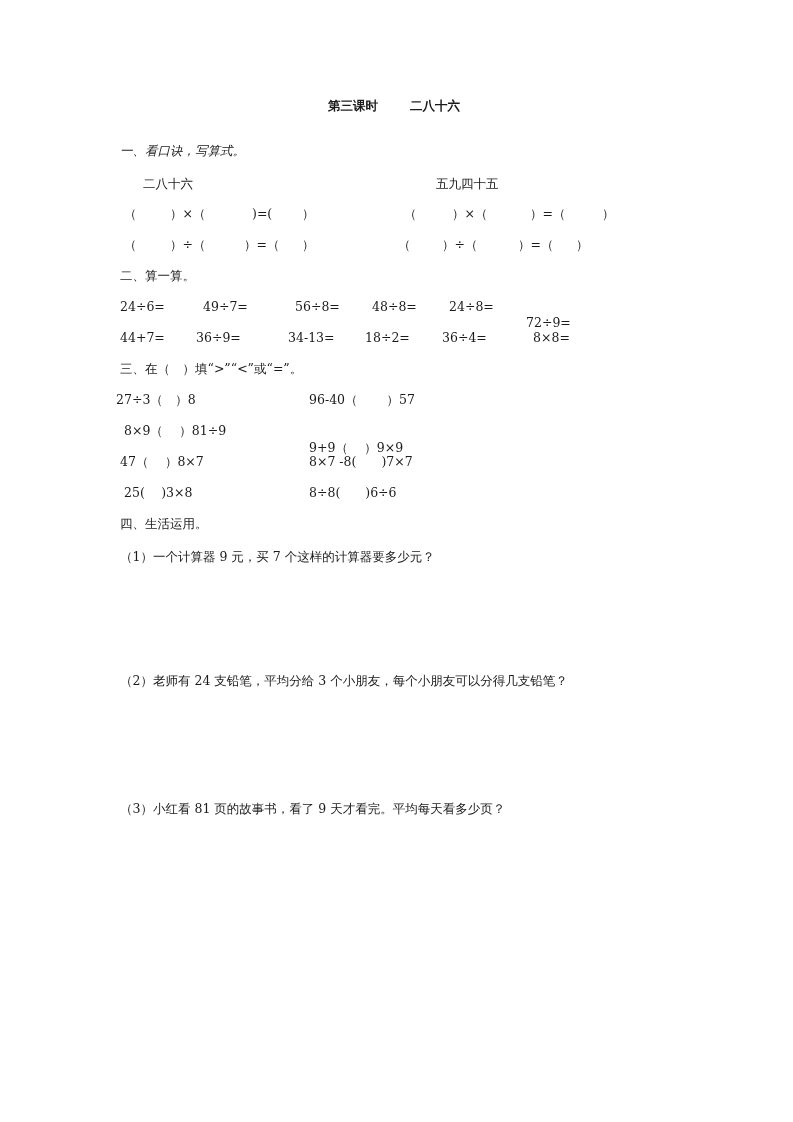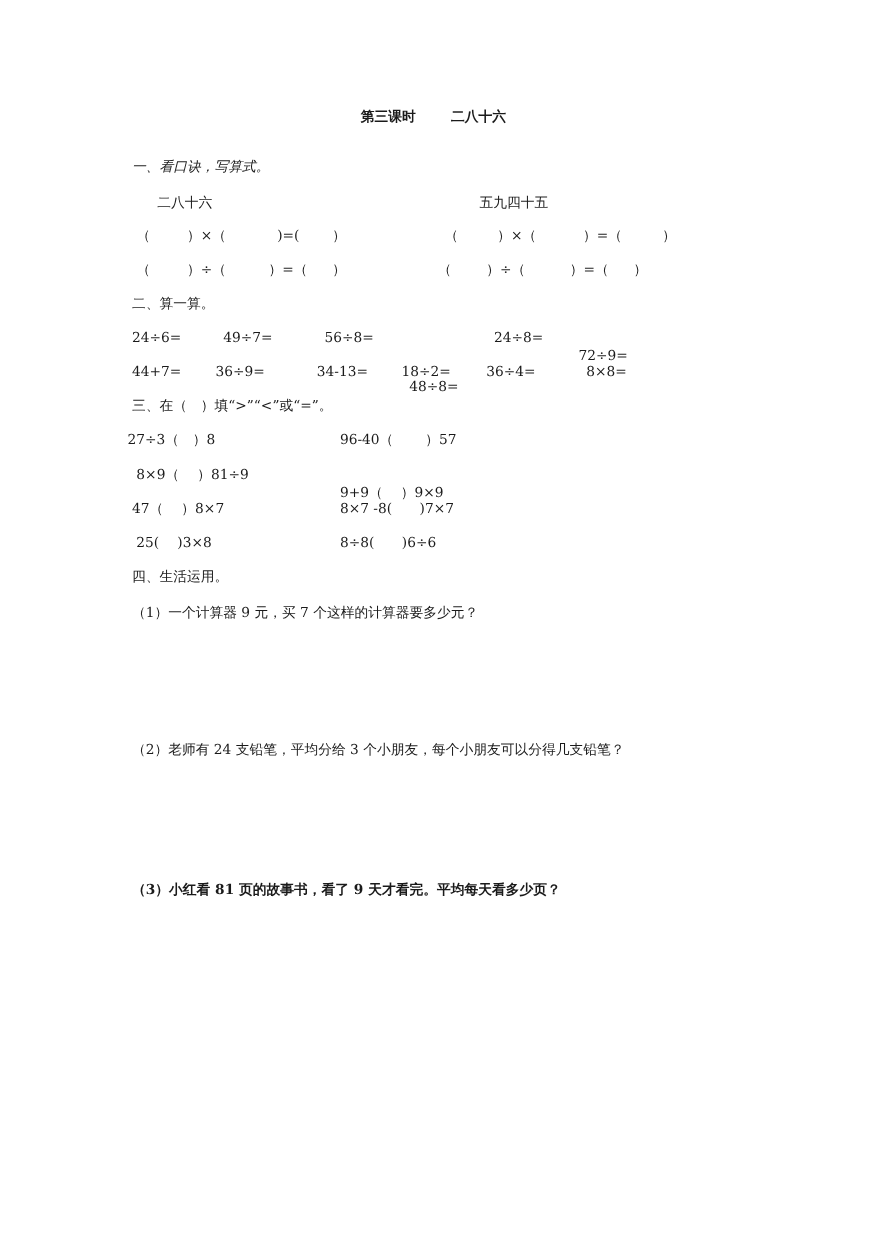--- a/index.html
+++ b/index.html
@@ -45,21 +45,21 @@
     <span class="abs" style="left:442px;top:237px;">）÷（</span>
     <span class="abs" style="left:518px;top:237px;">）=（</span>
     <span class="abs" style="left:576px;top:237px;">）</span>
   </div>
 
   <div class="abs" style="left:120px;top:268px;">二、算一算。</div>
   <div>
     <span class="abs" style="left:120px;top:299px;">24÷6=</span>
     <span class="abs" style="left:203px;top:299px;">49÷7=</span>
     <span class="abs" style="left:295px;top:299px;">56÷8=</span>
-    <span class="abs" style="left:372px;top:299px;margin-top:44px;">48÷8=</span>
+    <span class="abs" style="left:372px;top:299px;">48÷8=</span>
     <span class="abs" style="left:449px;top:299px;">24÷8=</span>
     <span class="abs" style="left:526px;top:299px;margin-top:16px;">72÷9=</span>
   </div>
   <div>
     <span class="abs" style="left:120px;top:330px;">44+7=</span>
     <span class="abs" style="left:196px;top:330px;">36÷9=</span>
     <span class="abs" style="left:288px;top:330px;">34-13=</span>
     <span class="abs" style="left:365px;top:330px;">18÷2=</span>
     <span class="abs" style="left:442px;top:330px;">36÷4=</span>
     <span class="abs" style="left:533px;top:330px;">8×8=</span>
@@ -71,14 +71,14 @@
   <div class="abs" style="left:120px;top:454px;">47（　 ）8×7</div>
   <div class="abs" style="left:120px;top:485px;"> 25(　 )3×8</div>
   <div class="abs" style="left:309px;top:392px;">96-40（　　 ）57</div>
   <div class="abs" style="left:309px;top:423px;margin-top:17px;">9+9（　 ）9×9</div>
   <div class="abs" style="left:309px;top:454px;">8×7 -8(　　)7×7</div>
   <div class="abs" style="left:309px;top:485px;">8÷8(　　)6÷6</div>
 
   <div class="abs" style="left:120px;top:516px;">四、生活运用。</div>
   <div class="abs" style="left:120px;top:549px;">（1）一个计算器 9 元，买 7 个这样的计算器要多少元？</div>
   <div class="abs" style="left:120px;top:673px;">（2）老师有 24 支铅笔，平均分给 3 个小朋友，每个小朋友可以分得几支铅笔？</div>
-  <div class="abs" style="left:120px;top:801px;font-weight:bold;">（3）小红看 81 页的故事书，看了 9 天才看完。平均每天看多少页？</div>
+  <div class="abs" style="left:120px;top:801px;">（3）小红看 81 页的故事书，看了 9 天才看完。平均每天看多少页？</div>
 </div>
 
 </body></html>

